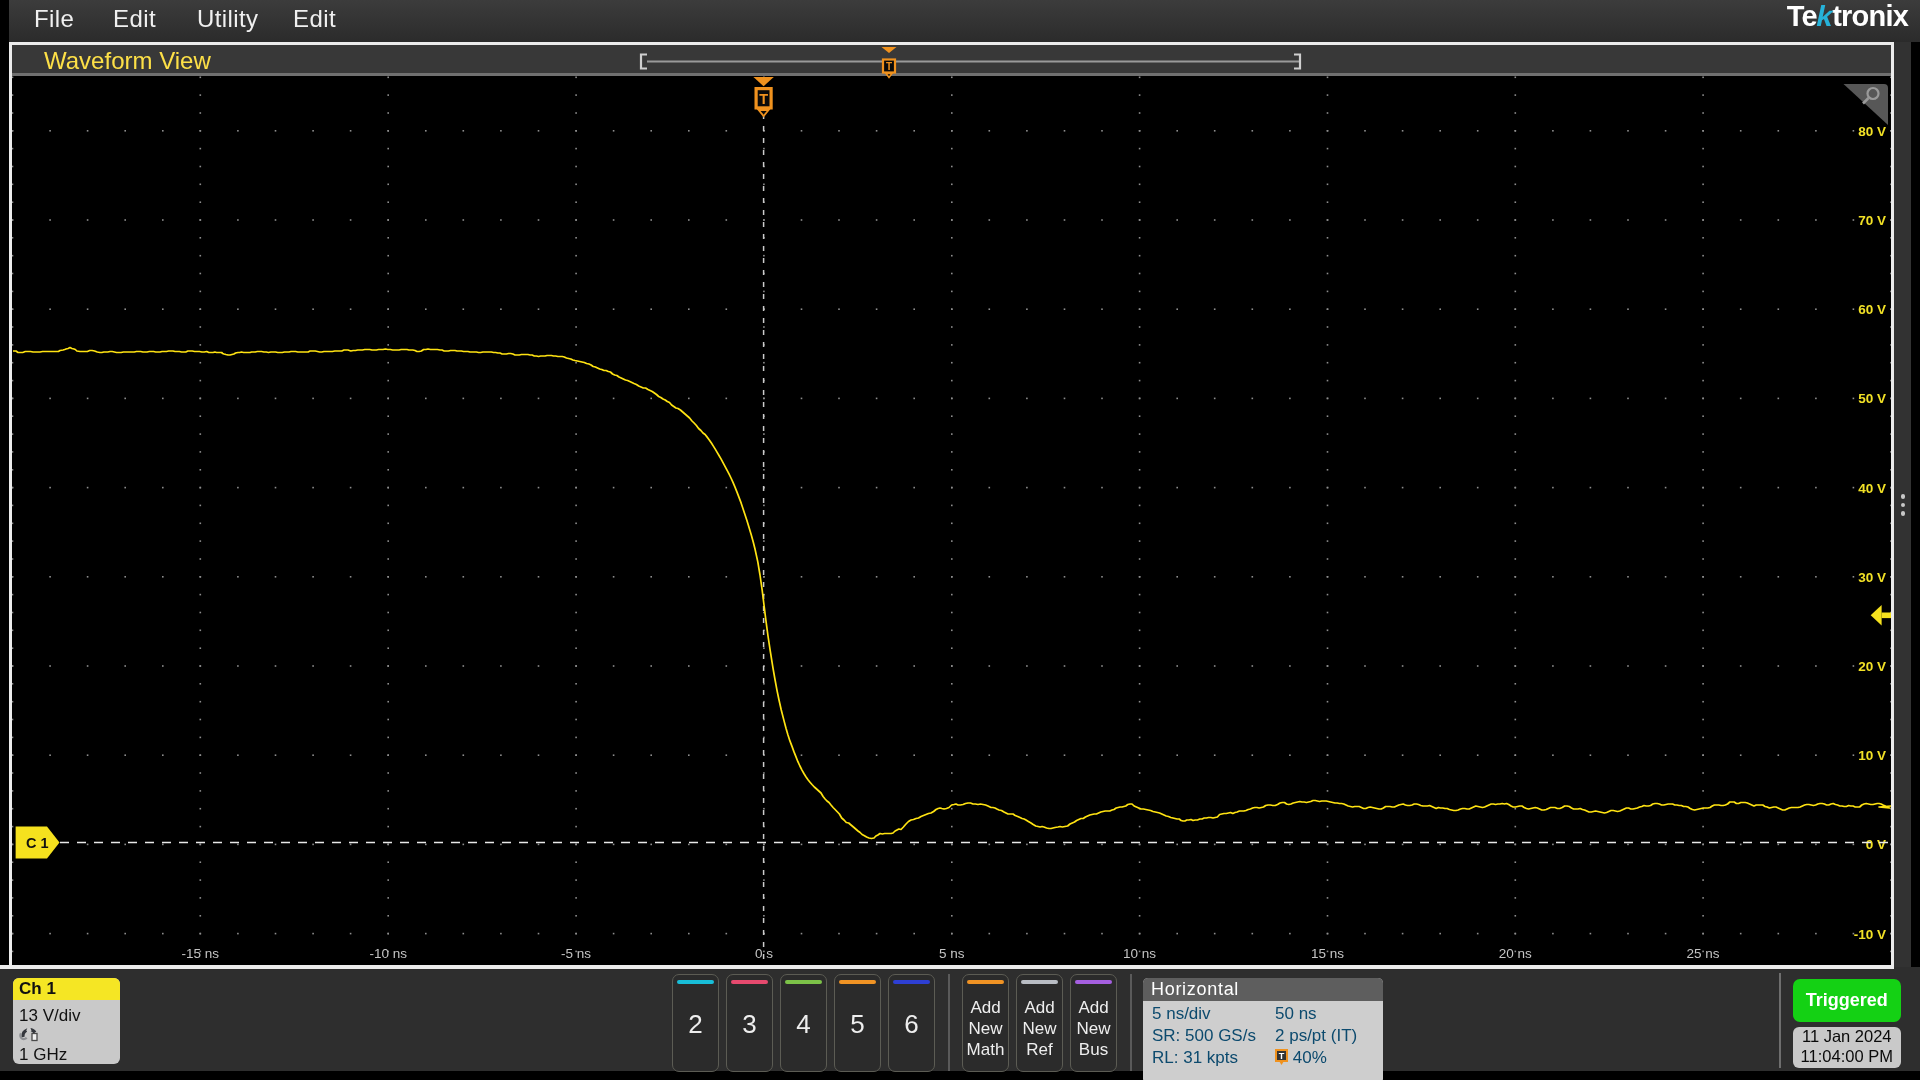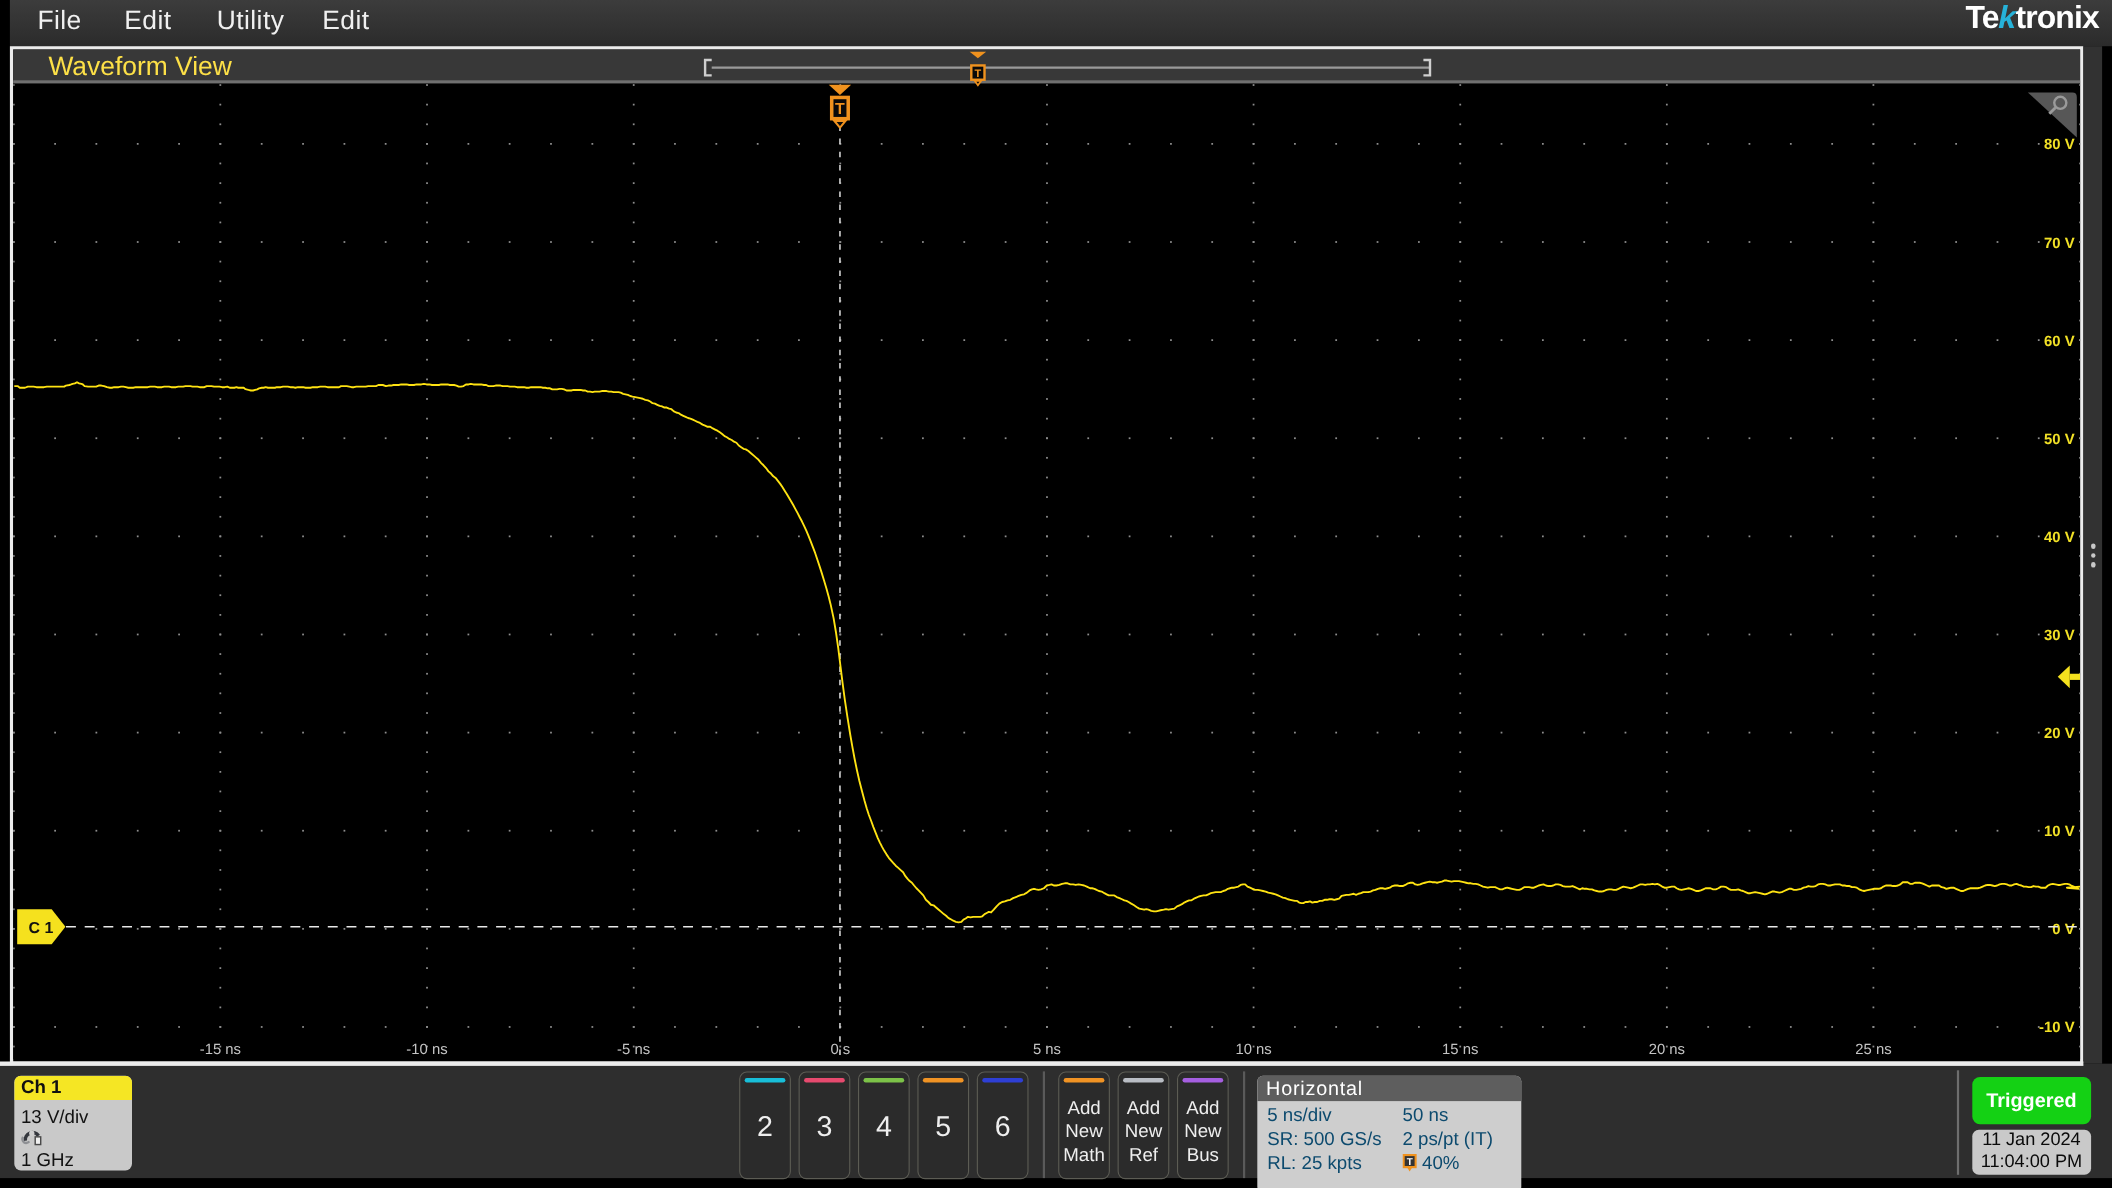--- a/index.html
+++ b/index.html
@@ -1223,21 +1223,21 @@
       <div class="bar" style="background:#a55fe0"></div>
       <div class="addtxt">Add<br>New<br>Bus</div>
     </div>
   <div class="vsep" style="left:1130px"></div>
   <div class="panel" style="left:1143px;width:240px">
     <div class="hd">Horizontal</div>
     <div class="row" style="left:9px;top:26px">5 ns/div</div>
     <div class="row" style="left:132px;top:26px">50 ns</div>
     <div class="row" style="left:9px;top:48px">SR: 500 GS/s</div>
     <div class="row" style="left:132px;top:48px">2 ps/pt (IT)</div>
-    <div class="row" style="left:9px;top:70px">RL: 25 kpts</div>
+    <div class="row" style="left:9px;top:70px">RL: 31 kpts</div>
     <div class="row" style="left:132px;top:70px">
       <svg width="13" height="17" viewBox="0 0 13 17" style="vertical-align:-3px">
         <rect x="1" y="1" width="11" height="11" fill="#333" stroke="#f0921e" stroke-width="2"></rect>
         <path d="M4 12 L6.5 16 L9 12 Z" fill="#f0921e"></path>
         <text x="6.5" y="10" font-size="9" font-weight="700" fill="#fff" text-anchor="middle">T</text>
       </svg> 40%</div>
   </div>
   <div class="vsep" style="left:1779px;top:6px;height:95px;background:#6e6e6e"></div>
   <div id="trigd">Triggered</div>
   <div id="datebox">11 Jan 2024<br>11:04:00 PM</div>

